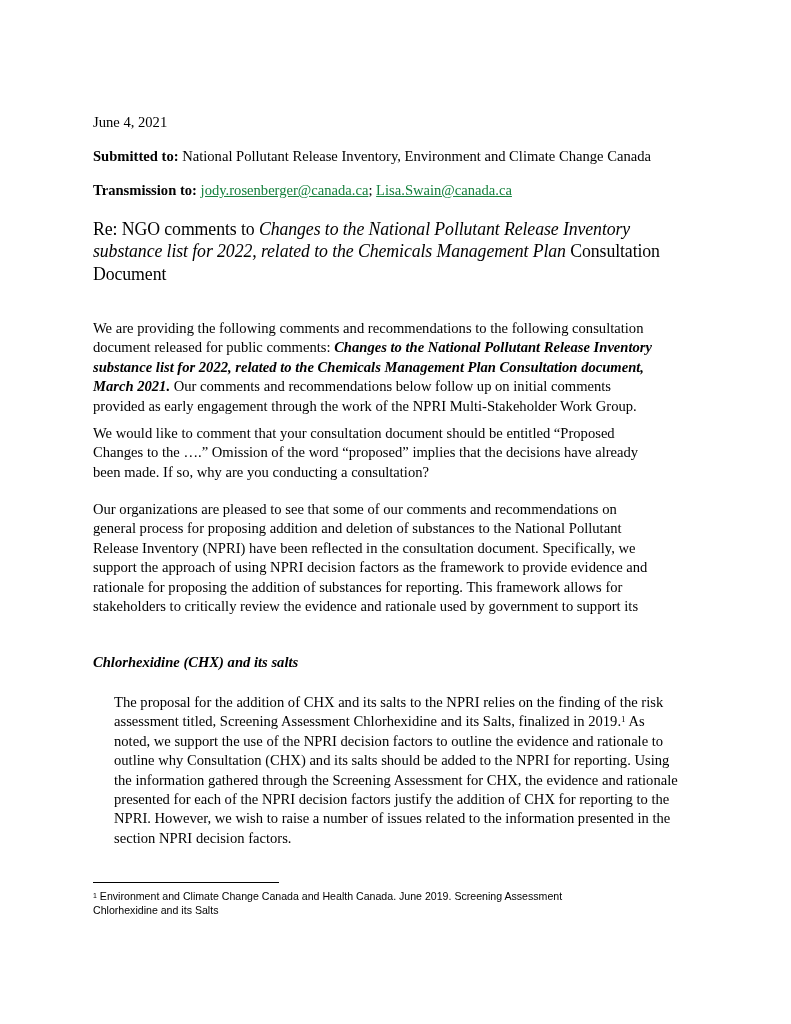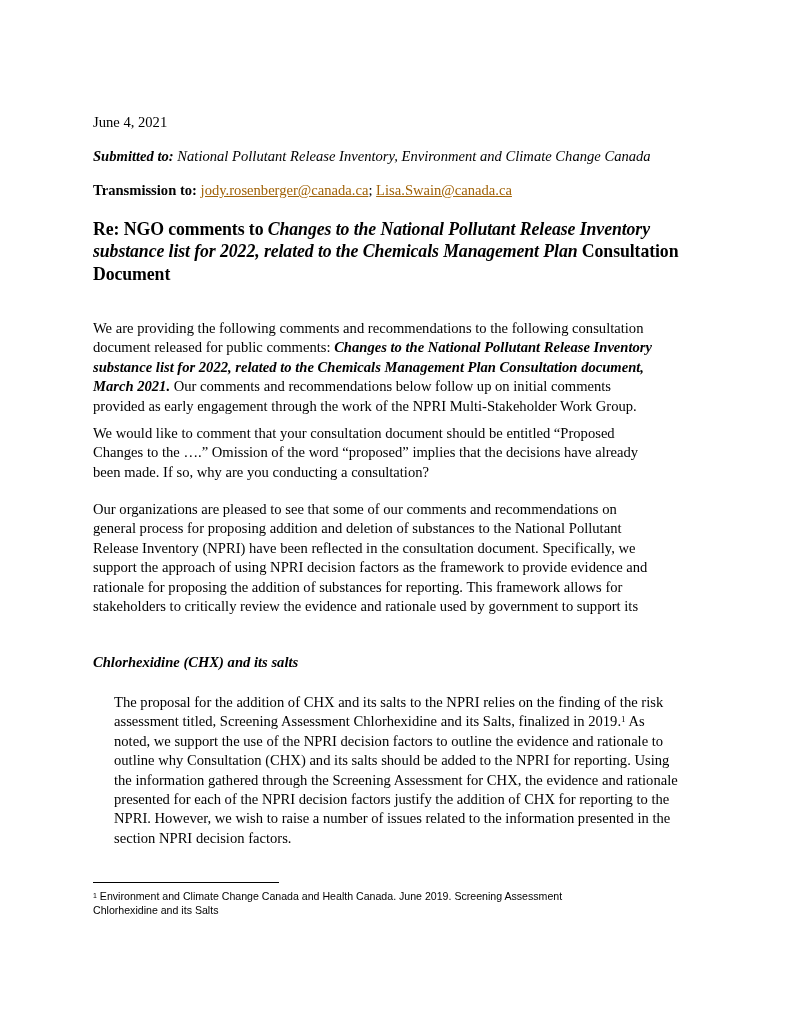--- a/index.html
+++ b/index.html
@@ -3,29 +3,29 @@
   <meta charset="utf-8">
   <style>
     html, body { margin: 0; padding: 0; background: #ffffff; }
     body { width: 791px; height: 1024px; position: relative; overflow: hidden; }
     .page {
       position: absolute; left: 0; top: 0; width: 791px; height: 876px;
       font-family: "Liberation Serif", serif; color: #000;
     }
     .line-block { position: absolute; left: 93px; font-size: 14.6px; line-height: 20.3px; white-space: nowrap; }
     .date { top: 112px; }
-    .submitted { top: 146px; font-style: italic; }
+    .submitted { top: 146px; }
     .transmission { top: 180px; }
     .b { font-weight: bold; }
     .bi { font-weight: bold; font-style: italic; }
     .i { font-style: italic; }
-    a.link { color: #a16207; text-decoration: underline; margin-top: 44px; }
+    a.link { color: #15803d; text-decoration: underline; margin-top: 44px; }
     .heading {
       position: absolute; left: 93px; top: 218px; width: 640px;
-      font-size: 17.8px; line-height: 22.3px; font-weight: bold; letter-spacing: -0.1px;
+      font-size: 17.8px; line-height: 22.3px; font-weight: normal; letter-spacing: -0.1px;
     }
     .para {
       position: absolute; left: 93px; width: 620px;
       font-size: 14.6px; line-height: 19.4px;
     }
     .para .ln { display: block; white-space: nowrap; }
     .p1 { top: 319px; }
     .p2 { top: 424px; }
     .p3 { top: 500px; }
     .sec-head { position: absolute; left: 93px; top: 654px; font-size: 14.6px; font-weight: bold; font-style: italic; }

